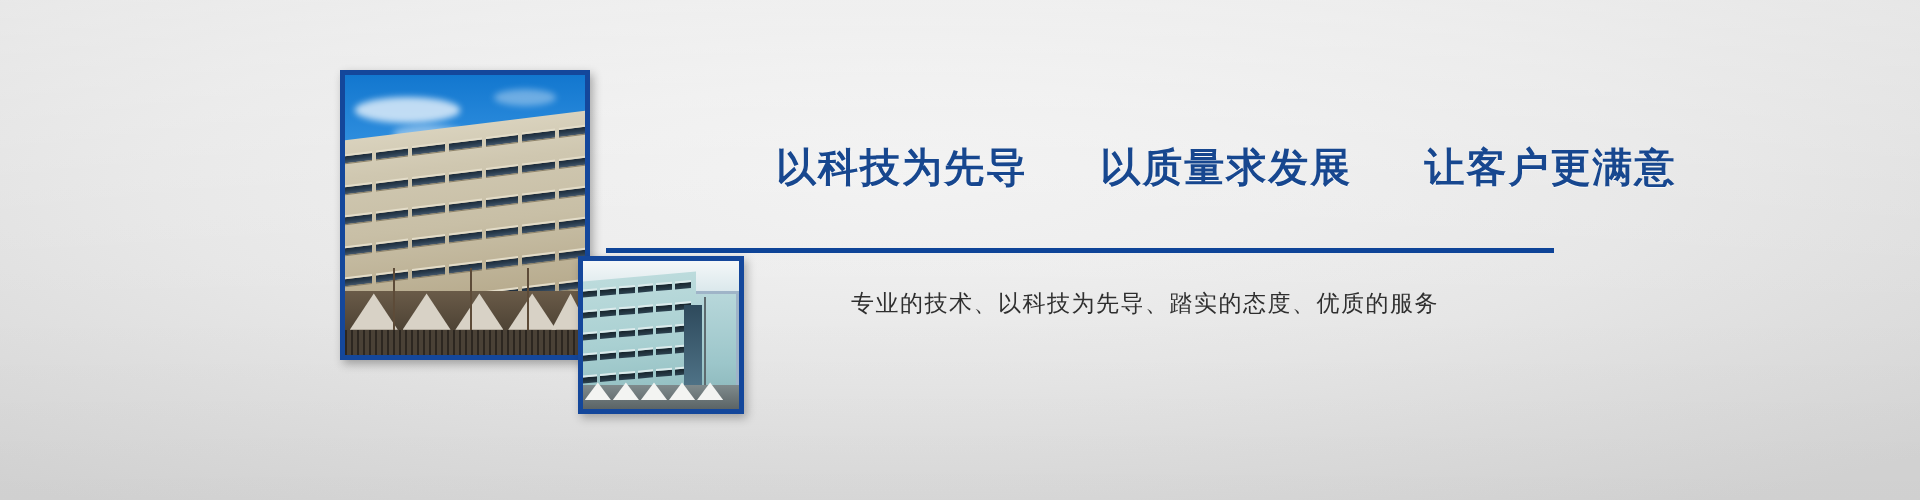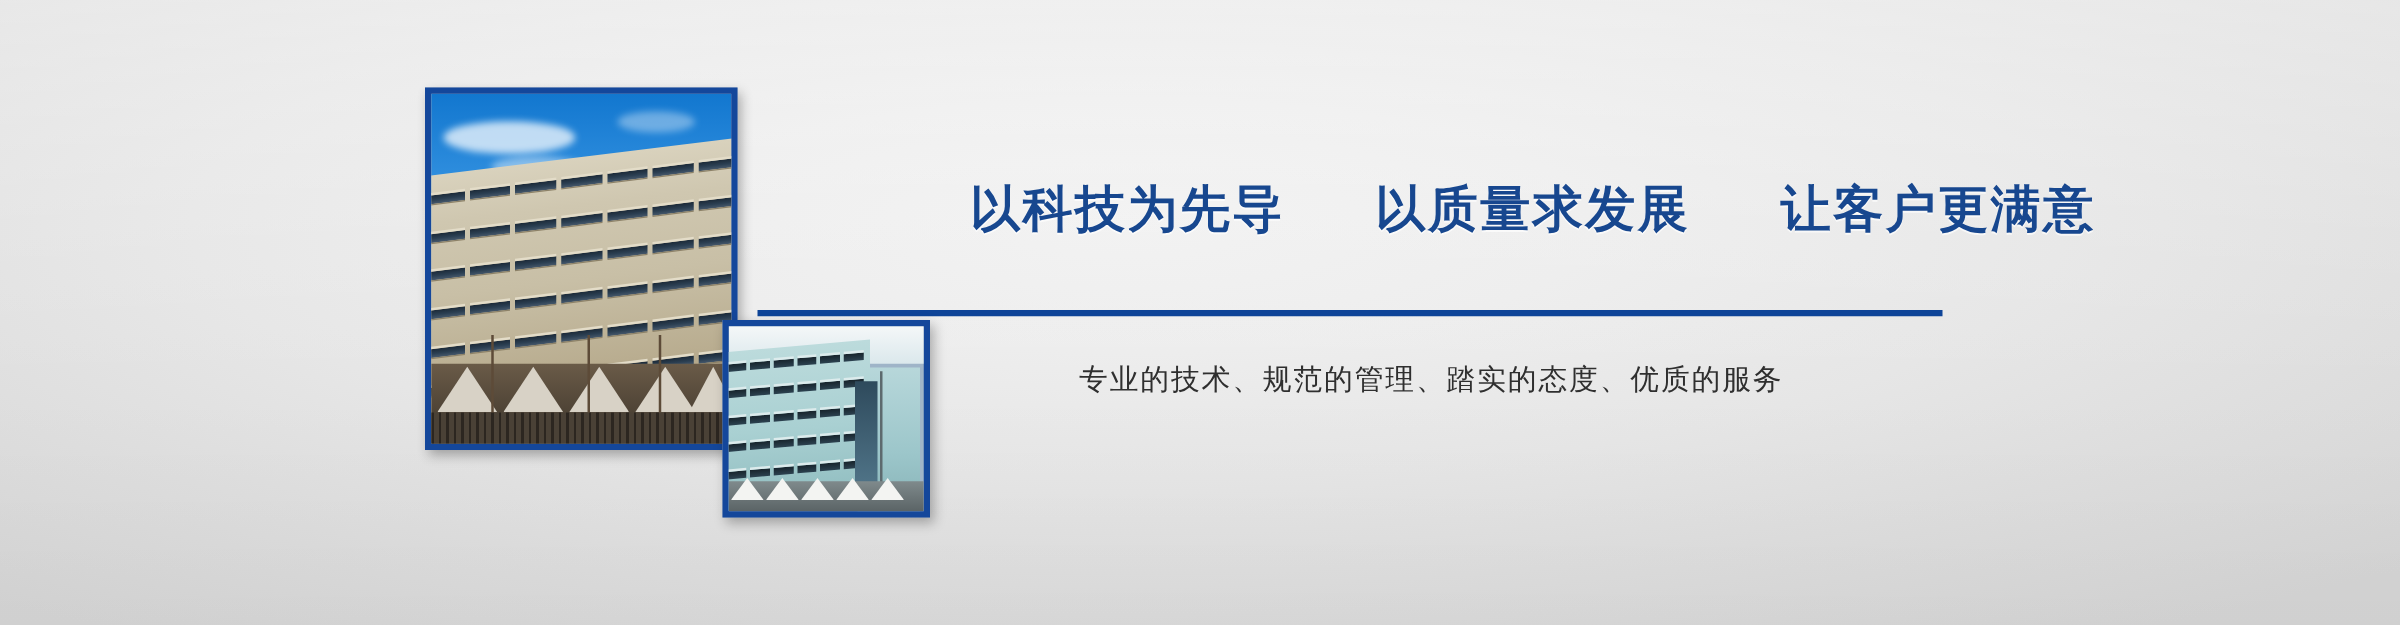--- a/index.html
+++ b/index.html
@@ -456,16 +456,16 @@
     <div id="headline">
       <span>以科技为先导</span>
       <span class="gap"></span>
       <span>以质量求发展</span>
       <span class="gap"></span>
       <span>让客户更满意</span>
     </div>
 
     <div id="rule"></div>
 
-    <div id="subline">专业的技术、规范的管理、踏实的态度、优质的服务</div>
+    <div id="subline">专业的技术、以科技为先导、踏实的态度、优质的服务</div>
 
   </div>
 </div>
 
 </body></html>

